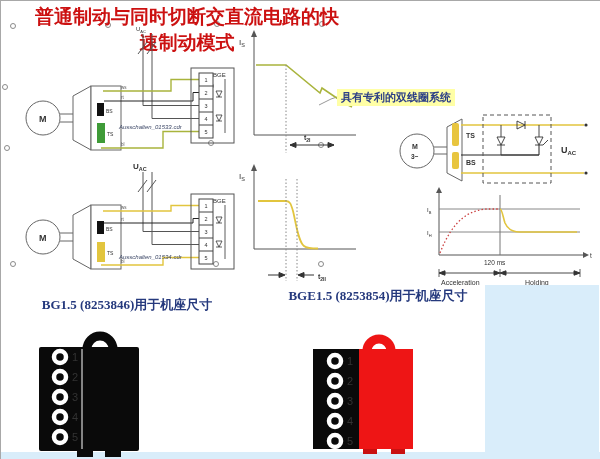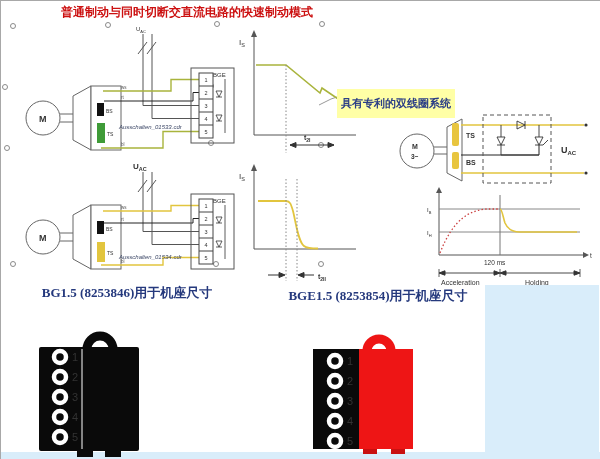--- a/index.html
+++ b/index.html
@@ -4,31 +4,31 @@
 <style>
   html,body{margin:0;padding:0;background:#e8e8e8;}
   .page{
     position:relative;width:600px;height:459px;background:#ffffff;
     border:1px solid #a8a8a8;overflow:hidden;
     font-family:"Liberation Sans", sans-serif;
   }
   .abs{position:absolute;}
   .title{
     left:28px;top:3px;width:316px;text-align:center;
-    color:#cc1111;font-size:12px;font-weight:bold;letter-spacing:0px;
+    color:#cc1111;font-size:19px;font-weight:bold;letter-spacing:0px;
   }
   .note{
     left:336px;top:88px;background:#ffffa6;color:#2c3f86;
-    font-size:11px;font-weight:bold;padding:7px 4px;white-space:nowrap;
+    font-size:11px;font-weight:bold;padding:1px 4px;white-space:nowrap;
   }
   .caption{
     color:#25397d;font-family:"Liberation Serif", serif;font-weight:bold;
     font-size:13px;text-align:center;line-height:1.25;
   }
-  .caption-left{left:0px;top:284px;width:252px;}
+  .caption-left{left:0px;top:296px;width:252px;}
   .caption-right{left:266px;top:287px;width:222px;}
   .blue-panel{left:484px;top:284px;width:114px;height:174px;background:#d9edfa;}
   .bottom-strip{left:0px;top:451px;width:600px;height:8px;background:#d9edfa;}
   svg{display:block;}
   svg text{font-family:"Liberation Sans", sans-serif;fill:#333;}
   .wire-label{font-size:4.5px;fill:#555;}
   .fname{font-size:6px;fill:#3c4766;font-style:italic;}
 </style>
 </head>
 <body>

